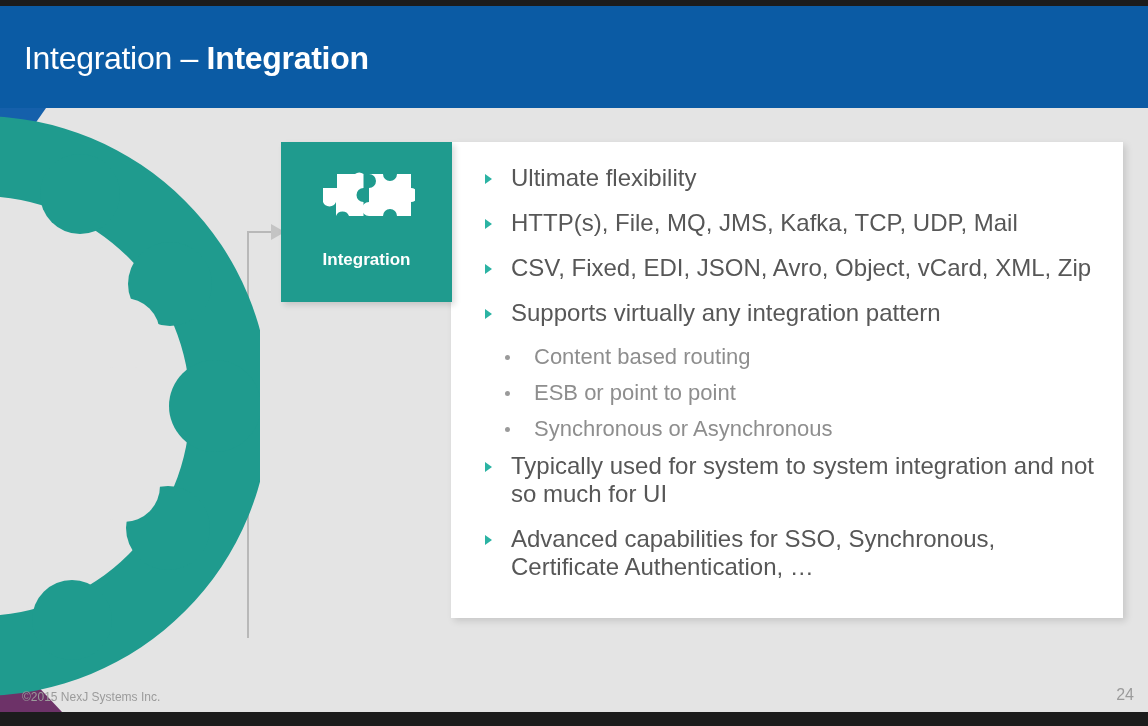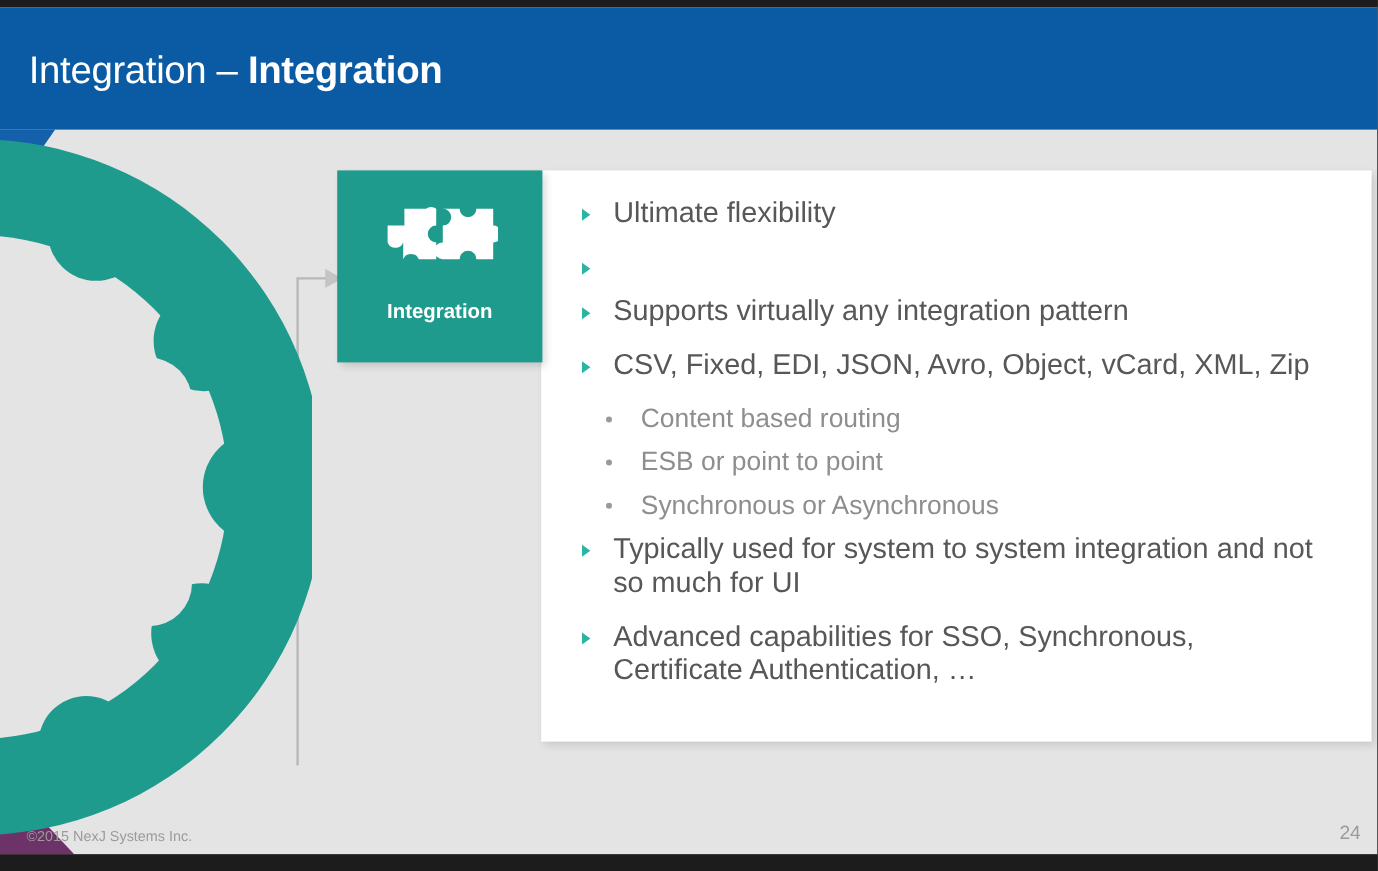--- a/index.html
+++ b/index.html
@@ -131,21 +131,20 @@
   
   .panel {
     position: absolute;
     left: 451px;
     top: 136px;
     width: 672px;
     height: 476px;
     background: #ffffff;
     z-index: 8;
     box-shadow: 3px 3px 7px rgba(0,0,0,0.13);
-    padding-left: 20px;
   }
   .bullets {
     position: absolute;
     left: 26px;
     top: 22px;
     right: 16px;
   }
   .bullet {
     display: flex;
     align-items: flex-start;
@@ -302,34 +301,35 @@
           <div class="marker">
               <span class="tri"></span>
             </div>
           <div class="btext">Ultimate flexibility</div>
         </div>
 
         <div class="bullet">
           <div class="marker">
               <span class="tri"></span>
             </div>
+          <div class="btext">HTTP(s), File, MQ, JMS, Kafka, TCP, UDP, Mail</div>
+        </div>
+
+        <div class="bullet">
+          <div class="marker">
+              <span class="tri"></span>
+            </div>
+          <div class="btext">CSV, Fixed, EDI, JSON, Avro, Object, vCard, XML, Zip</div>
         </div>
 
         <div class="bullet">
           <div class="marker">
               <span class="tri"></span>
             </div>
           <div class="btext">Supports virtually any integration pattern</div>
-        </div>
-
-        <div class="bullet">
-          <div class="marker">
-              <span class="tri"></span>
-            </div>
-          <div class="btext">CSV, Fixed, EDI, JSON, Avro, Object, vCard, XML, Zip</div>
         </div>
 
         <div class="sub-list">
           <div class="sub-bullet">
             <div class="marker">
                 <span class="dot"></span>
               </div>
             <div class="btext">Content based routing</div>
           </div>
           <div class="sub-bullet">

